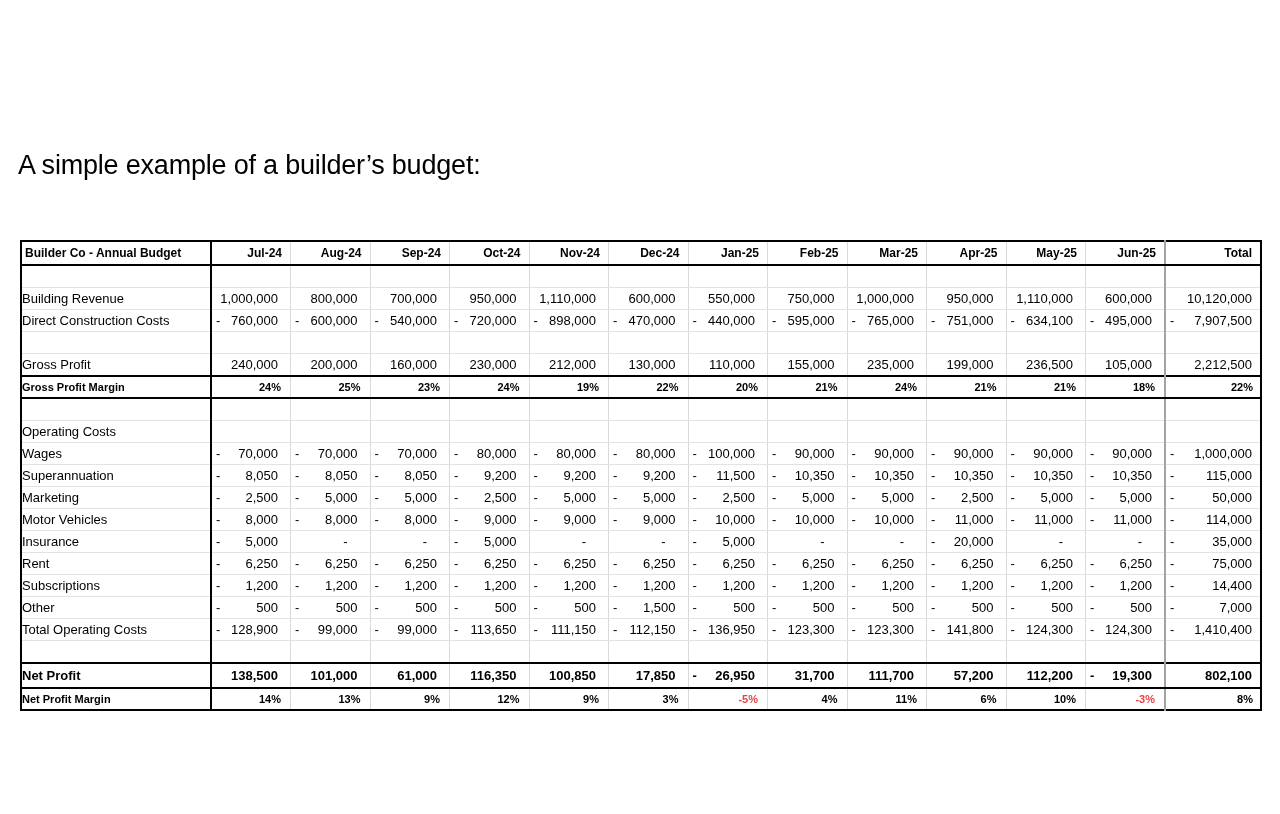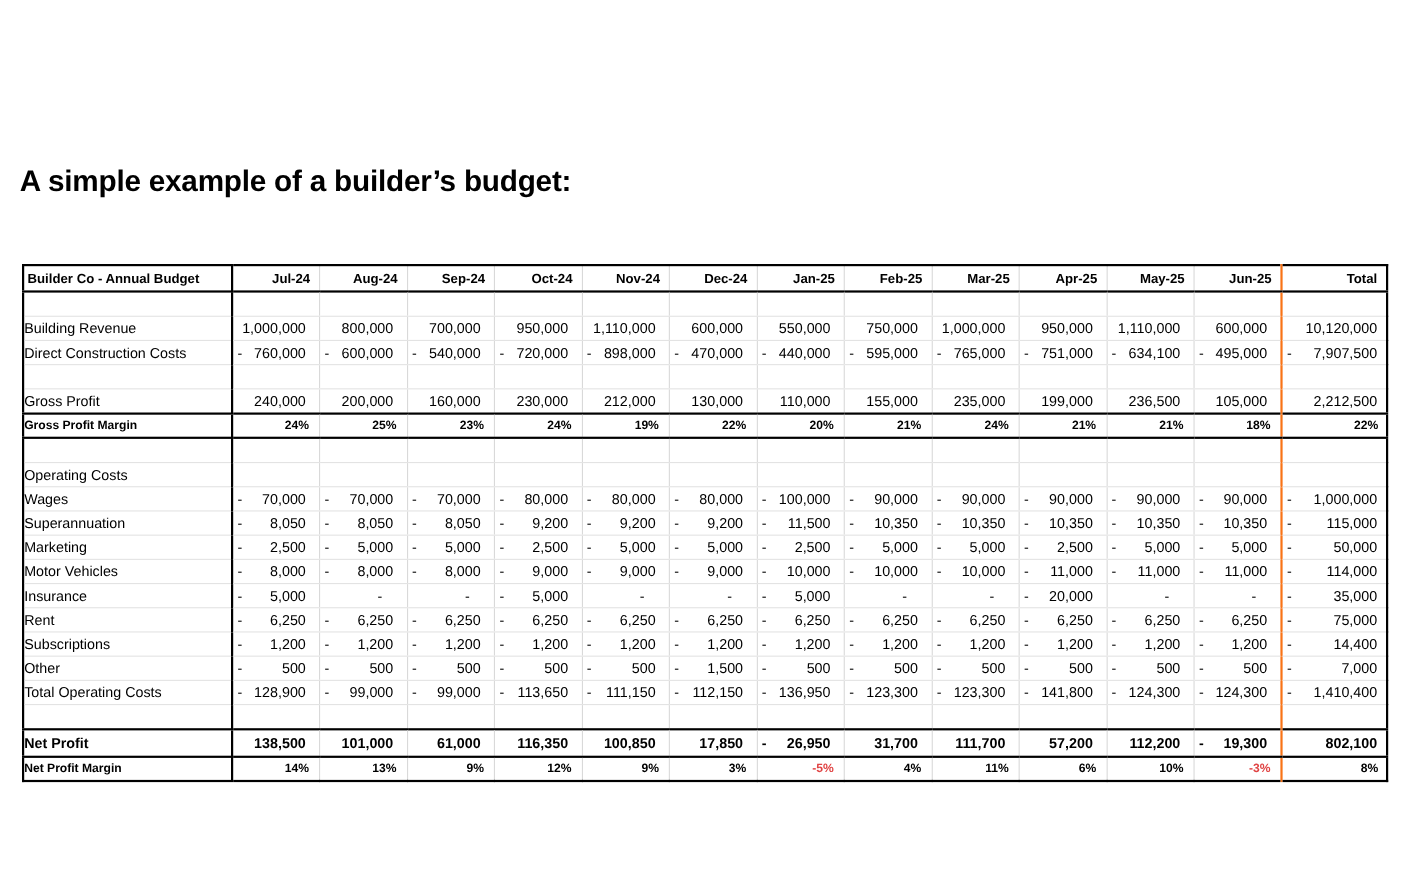--- a/index.html
+++ b/index.html
@@ -2,38 +2,38 @@
 <html><head>
 <meta charset="utf-8">
 <style>
   html,body{margin:0;padding:0;}
   body{
     width:1280px;height:814px;background:#ffffff;position:relative;overflow:hidden;
     font-family:"Liberation Sans", sans-serif;color:#000;
   }
   .heading{
     position:absolute;left:18px;top:150px;
-    font-size:27px;font-weight:700;letter-spacing:-0.2px;color:#000;
+    font-size:27px;font-weight:400;letter-spacing:-0.2px;color:#000;
   }
   .budget-wrap{position:absolute;left:20px;top:240px;}
   table.budget{
     border-collapse:collapse;table-layout:fixed;width:1242px;
     border:2px solid #000;font-size:13px;
   }
   table.budget th, table.budget td{padding:0;margin:0;vertical-align:middle;}
   thead th{
     font-weight:bold;height:22px;border-bottom:2px solid #000;
     font-size:12px;
   }
   thead th.lbl{text-align:left;padding-left:3px;}
   tbody td{height:21px;border-bottom:1px solid #e3e3e3;}
   
   .lbl{border-right:2px solid #000;text-align:left;padding-left:3px;white-space:nowrap;overflow:hidden;}
   .mc{border-left:1px solid #d9d9d9;}
-  .tc{border-left:2px solid #f97316;border-radius:11px;}
+  .tc{border-left:2px solid #a3a3a3;border-radius:11px;}
   .ind{padding-left:10px;}
   
   .cw{display:flex;justify-content:flex-start;align-items:center;width:100%;height:100%;}
   .minus{padding-left:4px;}
   .val{margin-left:auto;padding-right:12px;white-space:nowrap;}
   .val.zero{padding-right:22px;}
   .val.pct{padding-right:9px;}
   .tc .val{padding-right:8px;}
   .tc .val.pct{padding-right:7px;}
   .neg{color:#e04444;}

